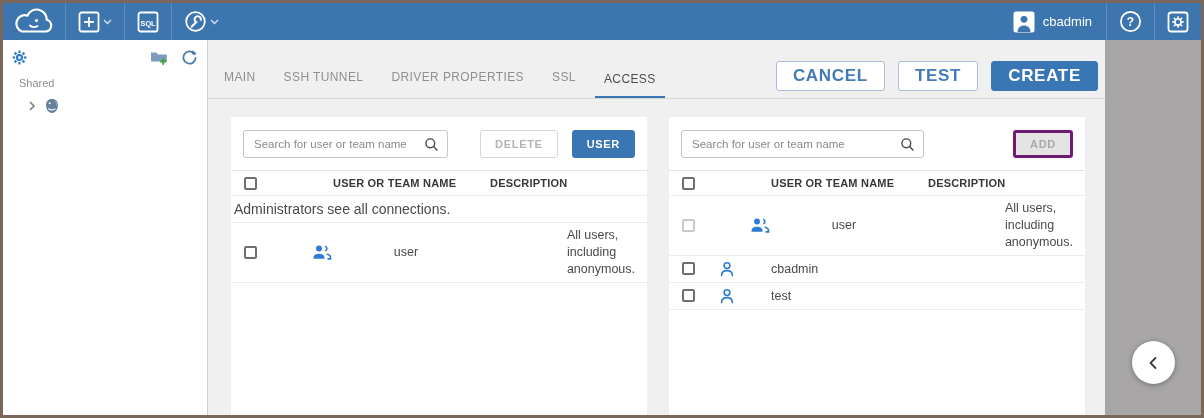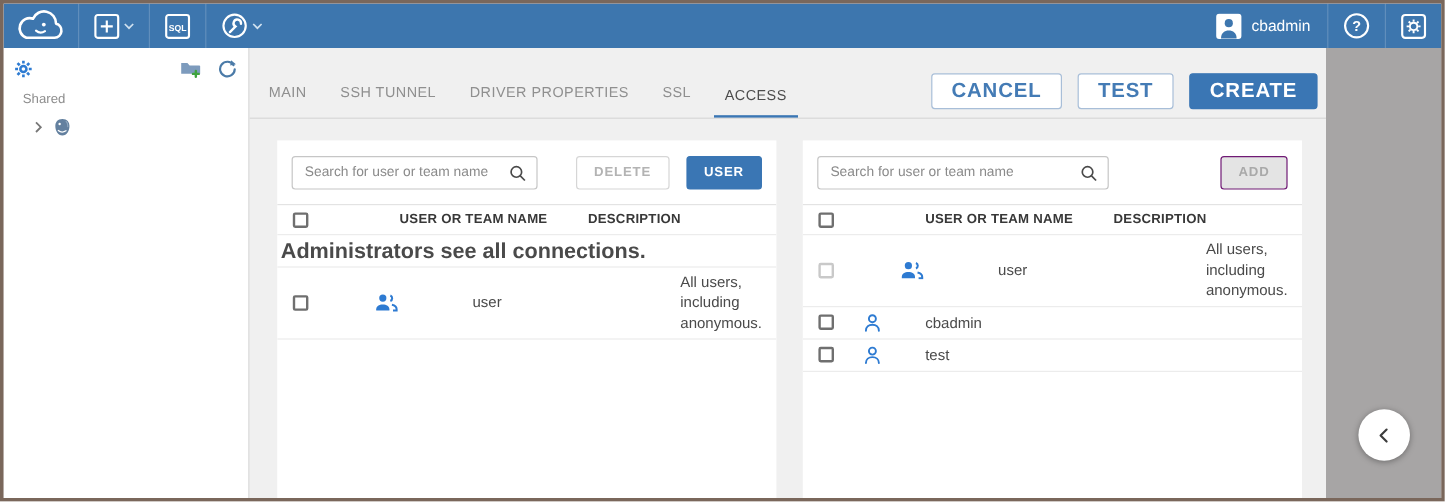--- a/index.html
+++ b/index.html
@@ -39,31 +39,31 @@
 
   .panels { flex:1; display:flex; gap:22px; margin:18px 20px 0 23px; min-height:0; }
   .panel { flex:1; background:#fff; display:flex; flex-direction:column; overflow:hidden; }
   .panel-toolbar { display:flex; align-items:center; padding:13px 12px 12px;gap:32px; }
   .search-box { width:243px; height:28px; border:1px solid #c6c6c6; border-radius:3px; background:#fff; display:flex; align-items:center; padding-right:8px; }
   .search-box input { flex:1; border:none; outline:none; background:transparent; font-size:11.5px; color:#444; padding:0 4px 0 10px; font-family:inherit; }
   .search-box input::placeholder { color:#8a8a8a; }
   .toolbar-actions { margin-left:auto; display:flex; gap:14px; }
   .btn-sm { height:28px; padding:0 14px; font-size:11px; }
   .btn-outline-disabled { background:#fff; border:1px solid #d6d6d6; color:#b3b3b3; cursor:default; }
-  .btn-filled-disabled { background:#e4e4e4; border:1px solid #701a75; color:#a9a9a9; cursor:default; }
+  .btn-filled-disabled { background:#e4e4e4; border:3px solid #701a75; color:#a9a9a9; cursor:default; }
 
   .grid { font-size:12.5px; color:#4a4a4a; }
   .grid-row { display:flex; align-items:center; border-bottom:1px solid #ececec; min-height:27px; }
   .grid-row.header { border-top:1px solid #e3e3e3; min-height:26px; font-size:11px; font-weight:bold; color:#383838; letter-spacing:0.2px; }
   .grid-row.tall { min-height:38px;gap:36px; }
   .col-check { width:50px; padding-left:13px; display:flex; align-items:center; }
   .col-icon { width:52px; display:flex; align-items:center; }
   .col-name { width:157px; display:flex; align-items:center; }
   .col-desc { flex:1; padding:4px 12px 4px 0; line-height:1.35; }
-  .info-row { padding-left:3px; font-size:18px; color:#4a4a4a;font-weight:bold; }
+  .info-row { padding-left:3px; font-size:14px; color:#4a4a4a; }
   .checkbox { width:13px; height:13px; border:2px solid #6f6f6f; border-radius:2px; background:#fff; cursor:pointer; }
   .checkbox.disabled { border-color:#c9c9c9; cursor:default; }
 </style>
 </head>
 <body>
 
 <div class="screen">
 
   <div class="topbar">
     <div class="tb-logo">

